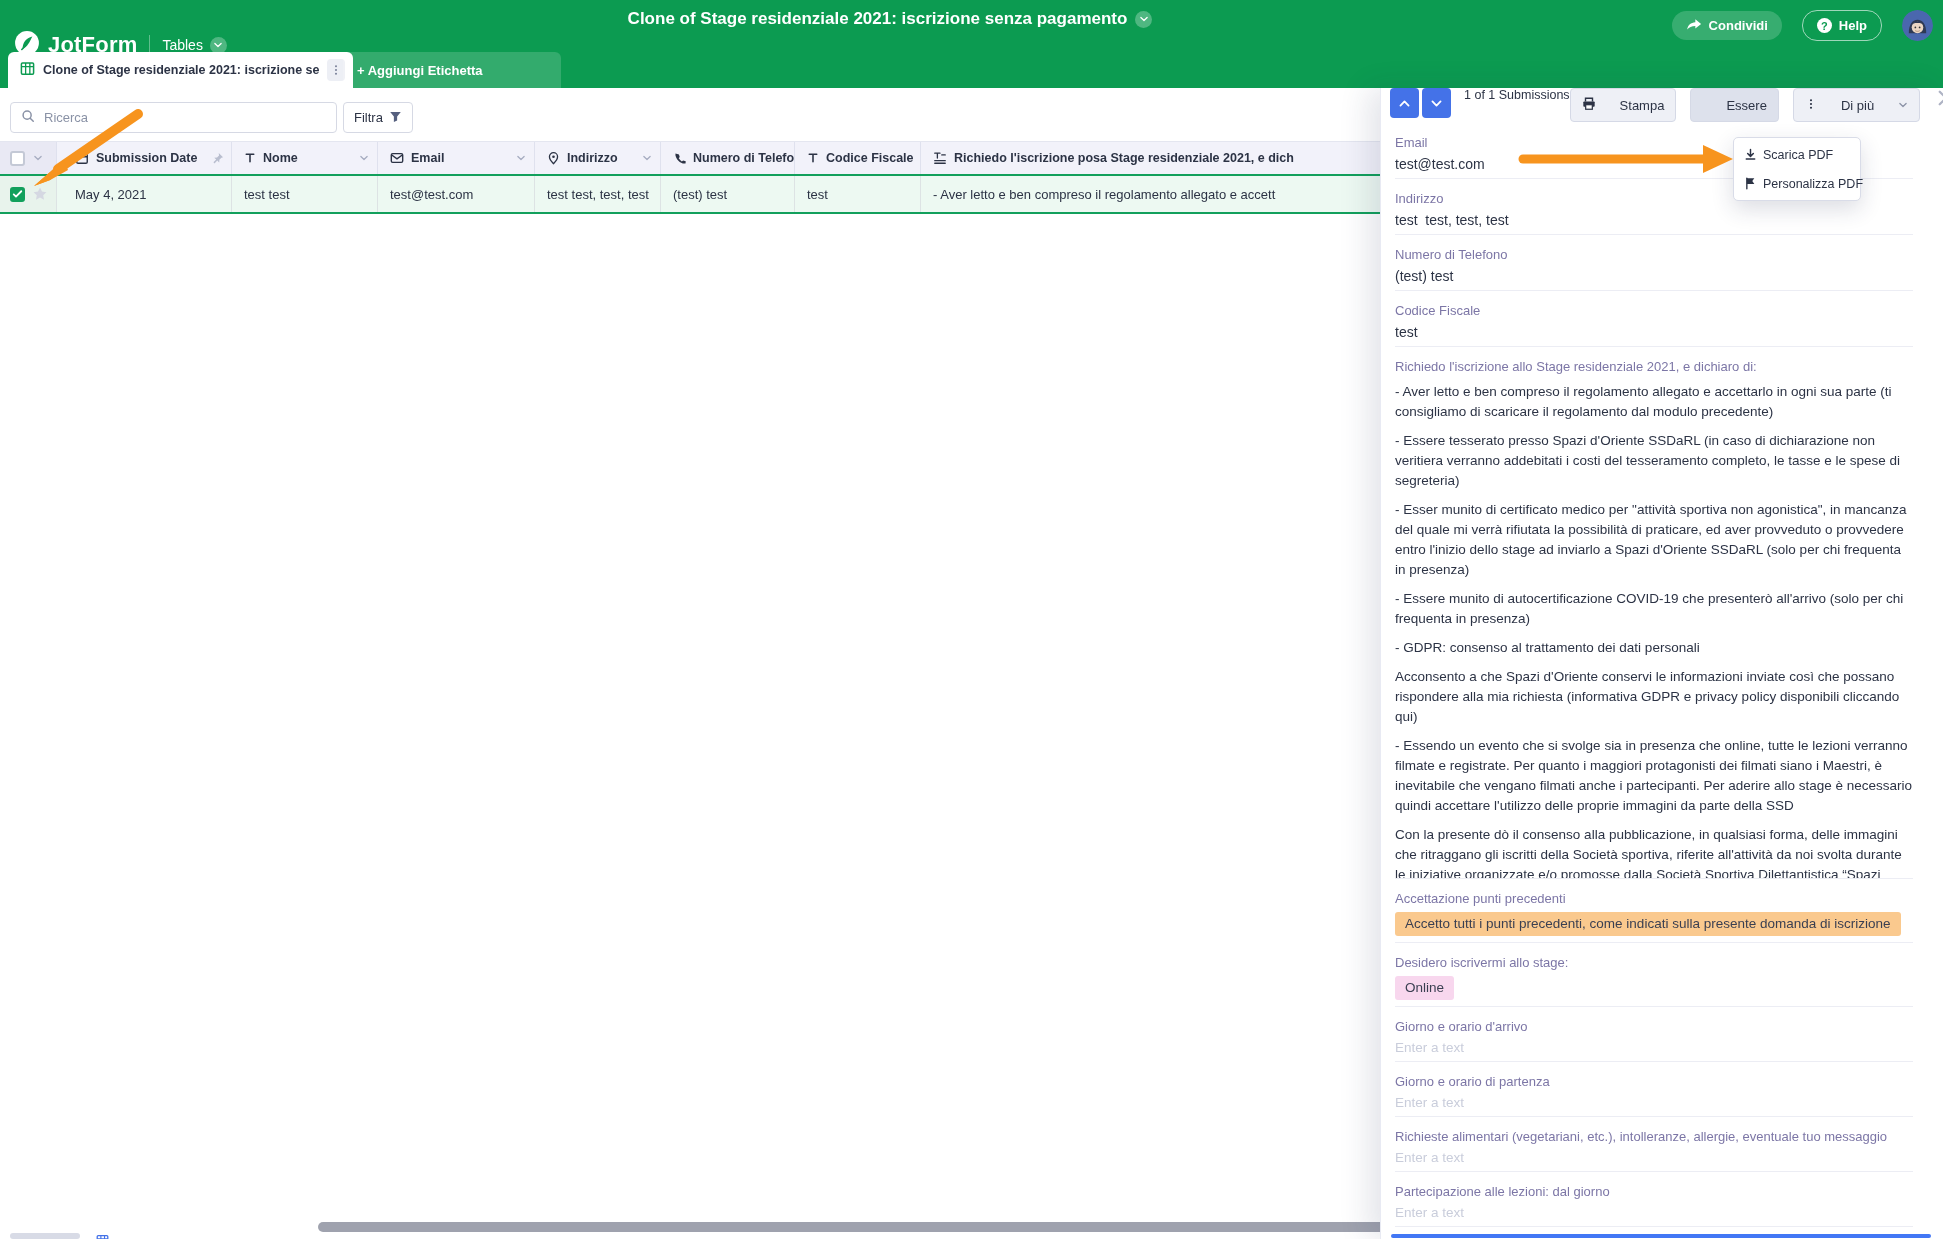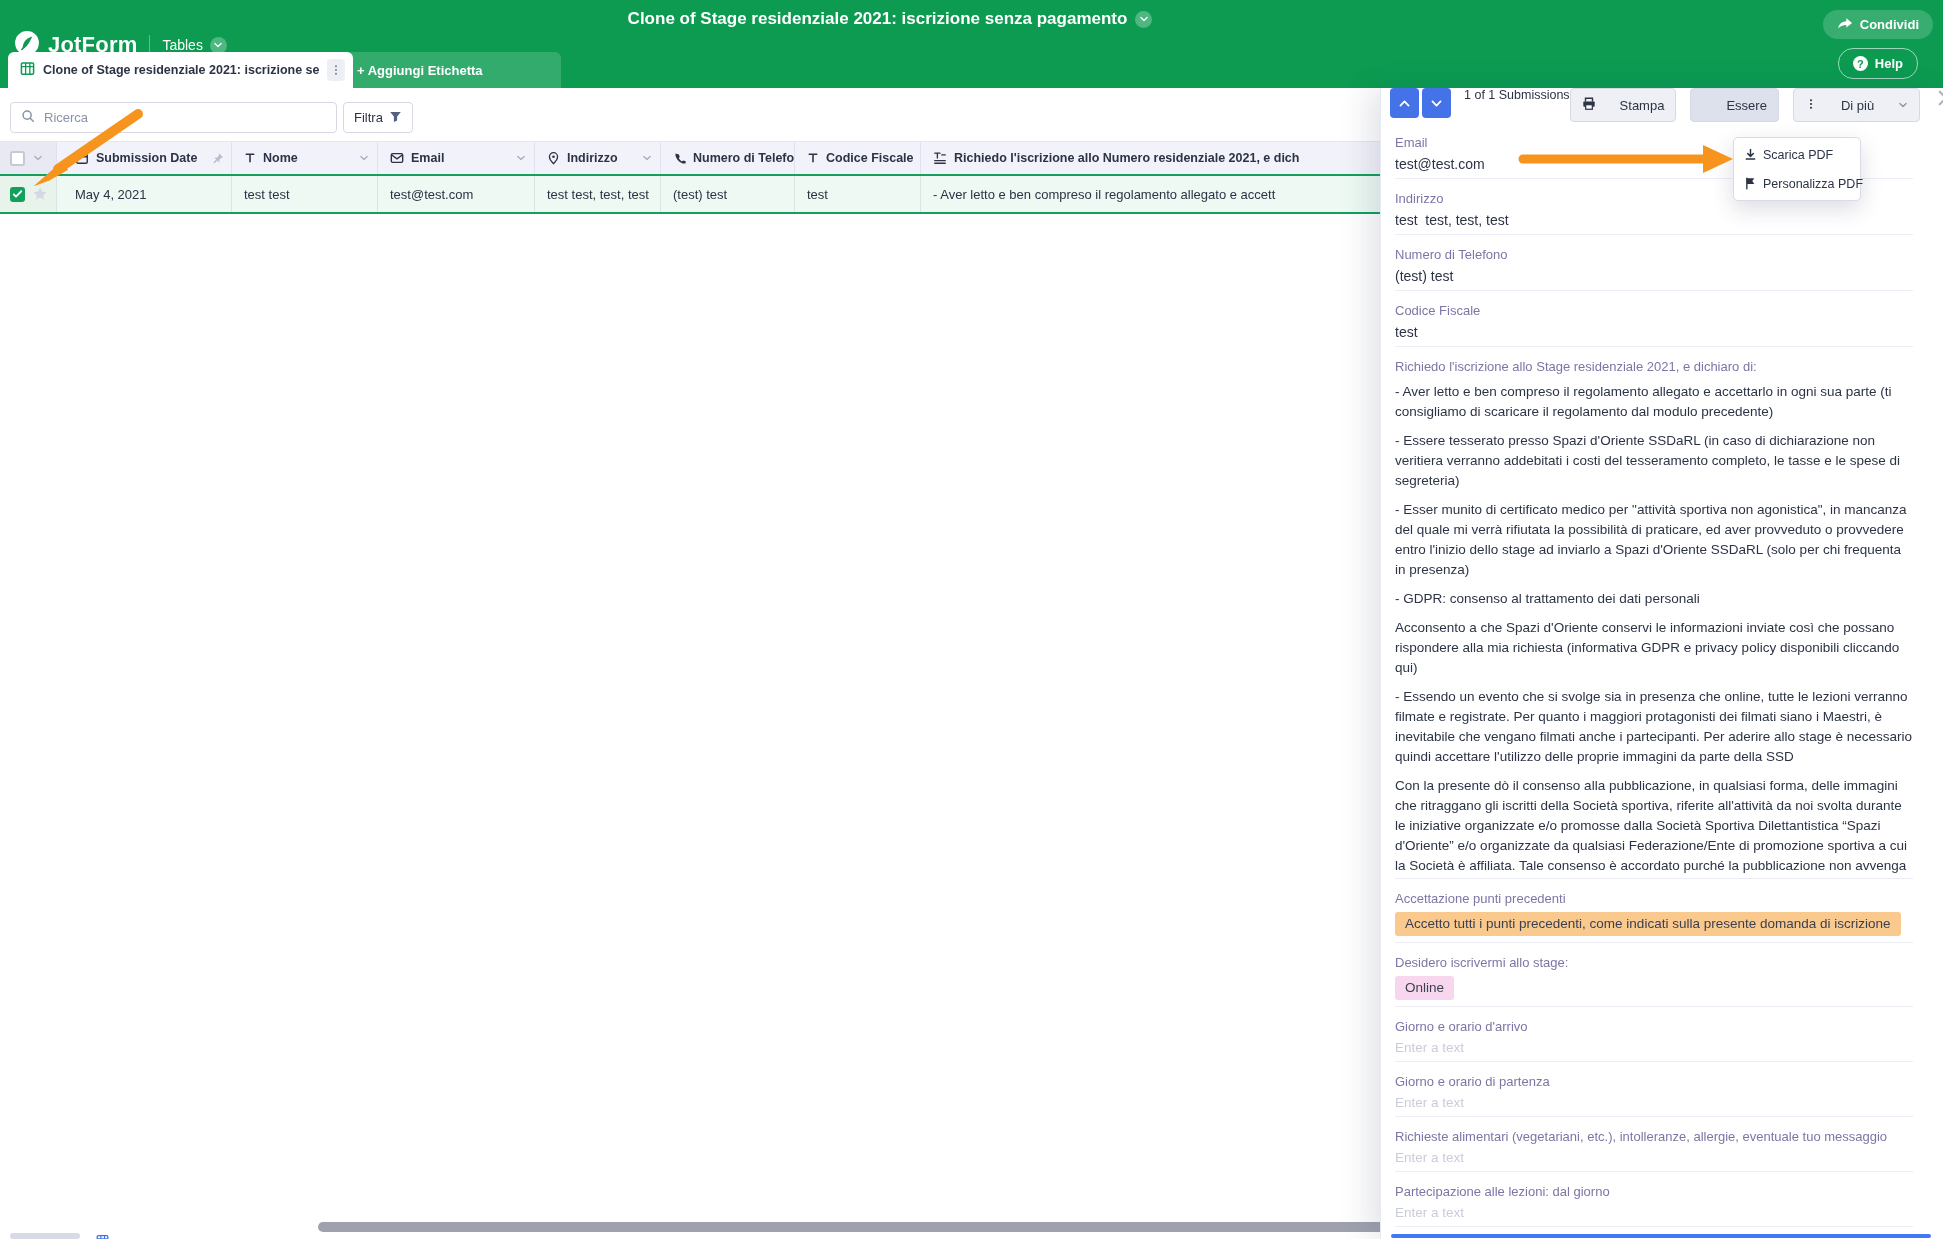--- a/index.html
+++ b/index.html
@@ -10,21 +10,21 @@
   .brand{position:absolute;left:14px;top:10px;display:flex;align-items:center;gap:8px;margin-top:20px;}
   .brand-name{color:#fff;font-size:22px;font-weight:800;letter-spacing:.2px;}
   .brand-sep{width:1px;height:20px;background:rgba(255,255,255,.35);margin:0 4px;}
   .nav-app{color:#fff;font-size:14px;font-weight:500;display:flex;align-items:center;gap:7px;}
   .chip{width:17px;height:17px;border-radius:50%;background:rgba(255,255,255,.28);display:inline-flex;
         align-items:center;justify-content:center;color:#fff;}
   .titlewrap{position:absolute;left:0;top:9px;width:1780px;text-align:center;color:#fff;}
   .title-line{display:inline-flex;align-items:center;gap:8px;font-size:17px;font-weight:600;}
   .subtitle{margin-top:4px;font-size:11.5px;color:rgba(255,255,255,.75);display:flex;
             align-items:center;justify-content:center;gap:5px;}
-  .top-right{position:absolute;right:10px;top:10px;display:flex;align-items:center;gap:9px;flex-direction:column;}
+  .top-right{position:absolute;right:10px;top:10px;display:flex;align-items:center;gap:20px;}
   .pill{height:29px;border-radius:15px;display:inline-flex;align-items:center;gap:7px;
         padding:0 14px;color:#fff;font-size:13px;font-weight:600;cursor:pointer;}
   .pill.share{background:rgba(255,255,255,.18);}
   .pill.help{border:1px solid rgba(255,255,255,.6);}
   .qmark{width:15px;height:15px;border-radius:50%;background:#fff;color:#0C9B51;font-size:11px;
          font-weight:800;display:inline-flex;align-items:center;justify-content:center;}
   .avatar{width:31px;height:31px;border-radius:50%;overflow:hidden;cursor:pointer;}
   
   .tab{position:absolute;top:52px;height:36px;border-radius:6px 6px 0 0;display:flex;
        align-items:center;z-index:2;cursor:pointer;}
@@ -290,21 +290,21 @@
         </span>
         <span>Codice Fiscale</span>
         <span class="sp"></span>
       </div>
       <div class="g-cell" style="width: 599px;">
         <span class="cicon">
           <svg width="14" height="14" viewBox="0 0 16 16">
             <path d="M2 2.5h6M5 2.5V8M10 4.5h4M2 11h12M2 14h12" fill="none" stroke="currentColor" stroke-width="1.5" stroke-linecap="round"></path>
           </svg>
         </span>
-        <span>Richiedo l'iscrizione allo Numero residenziale 2021, e dich</span>
+        <span>Richiedo l'iscrizione posa Stage residenziale 2021, e dich</span>
         <span class="sp"></span>
         <span class="chev">
           <svg width="10" height="10" viewBox="0 0 16 16">
             <path d="M3 5.5l5 5 5-5" fill="none" stroke="currentColor" stroke-width="2" stroke-linecap="round" stroke-linejoin="round"></path>
           </svg>
         </span>
       </div>
     </div>
   <div class="g-row" id="g-row">
       <div class="r-cell r-gutter" style="width: 57px;">
@@ -408,20 +408,21 @@
           <div class="f-label">Codice Fiscale</div>
           <div class="f-value">test</div>
         </div>
         <div class="f-div"></div>
         <div class="f-block tall">
           <div class="f-label">Richiedo l'iscrizione allo Stage residenziale 2021, e dichiaro di:</div>
           <div class="f-paras">
             <p>- Aver letto e ben compreso il regolamento allegato e accettarlo in ogni sua parte (ti consigliamo di scaricare il regolamento dal modulo precedente)</p>
             <p>- Essere tesserato presso Spazi d'Oriente SSDaRL (in caso di dichiarazione non veritiera verranno addebitati i costi del tesseramento completo, le tasse e le spese di segreteria)</p>
             <p>- Esser munito di certificato medico per "attività sportiva non agonistica", in mancanza del quale mi verrà rifiutata la possibilità di praticare, ed aver provveduto o provvedere entro l'inizio dello stage ad inviarlo a Spazi d'Oriente SSDaRL (solo per chi frequenta in presenza)</p>
+            <p>- Essere munito di autocertificazione COVID-19 che presenterò all'arrivo (solo per chi frequenta in presenza)</p>
             <p>- GDPR: consenso al trattamento dei dati personali</p>
             <p>Acconsento a che Spazi d'Oriente conservi le informazioni inviate così che possano rispondere alla mia richiesta (informativa GDPR e privacy policy disponibili cliccando qui)</p>
             <p>- Essendo un evento che si svolge sia in presenza che online, tutte le lezioni verranno filmate e registrate. Per quanto i maggiori protagonisti dei filmati siano i Maestri, è inevitabile che vengano filmati anche i partecipanti. Per aderire allo stage è necessario quindi accettare l'utilizzo delle proprie immagini da parte della SSD</p>
             <p>Con la presente dò il consenso alla pubblicazione, in qualsiasi forma, delle immagini che ritraggano gli iscritti della Società sportiva, riferite all'attività da noi svolta durante le iniziative organizzate e/o promosse dalla Società Sportiva Dilettantistica “Spazi d'Oriente” e/o organizzate da qualsiasi Federazione/Ente di promozione sportiva a cui la Società è affiliata. Tale consenso è accordato purché la pubblicazione non avvenga per perseguire finalità di natura economica. Ne vieto altresì l'uso in contesti che pregiudichino la dignità personale ed il decoro della Società sportiva/singolo iscritto. La posa e l'utilizzo delle immagini sono da considerarsi effettuate in forma gratuita</p>
           </div>
         </div>
         <div class="f-div"></div>
         <div class="f-block badge-b">
           <div class="f-label">Accettazione punti precedenti</div>
           <div><span class="badge" style="background: rgb(250, 201, 142);">Accetto tutti i punti precedenti, come indicati sulla presente domanda di iscrizione</span></div>

